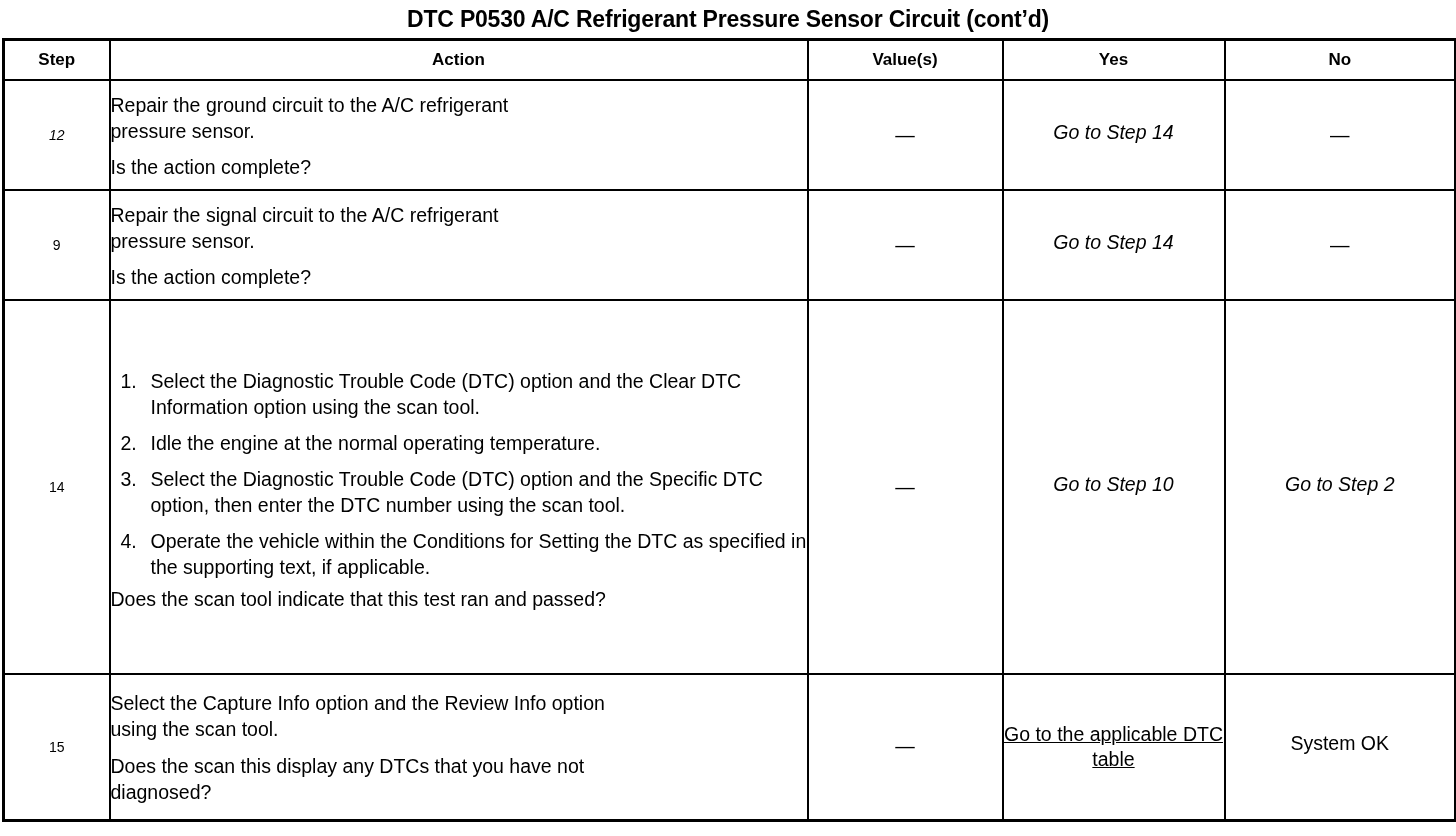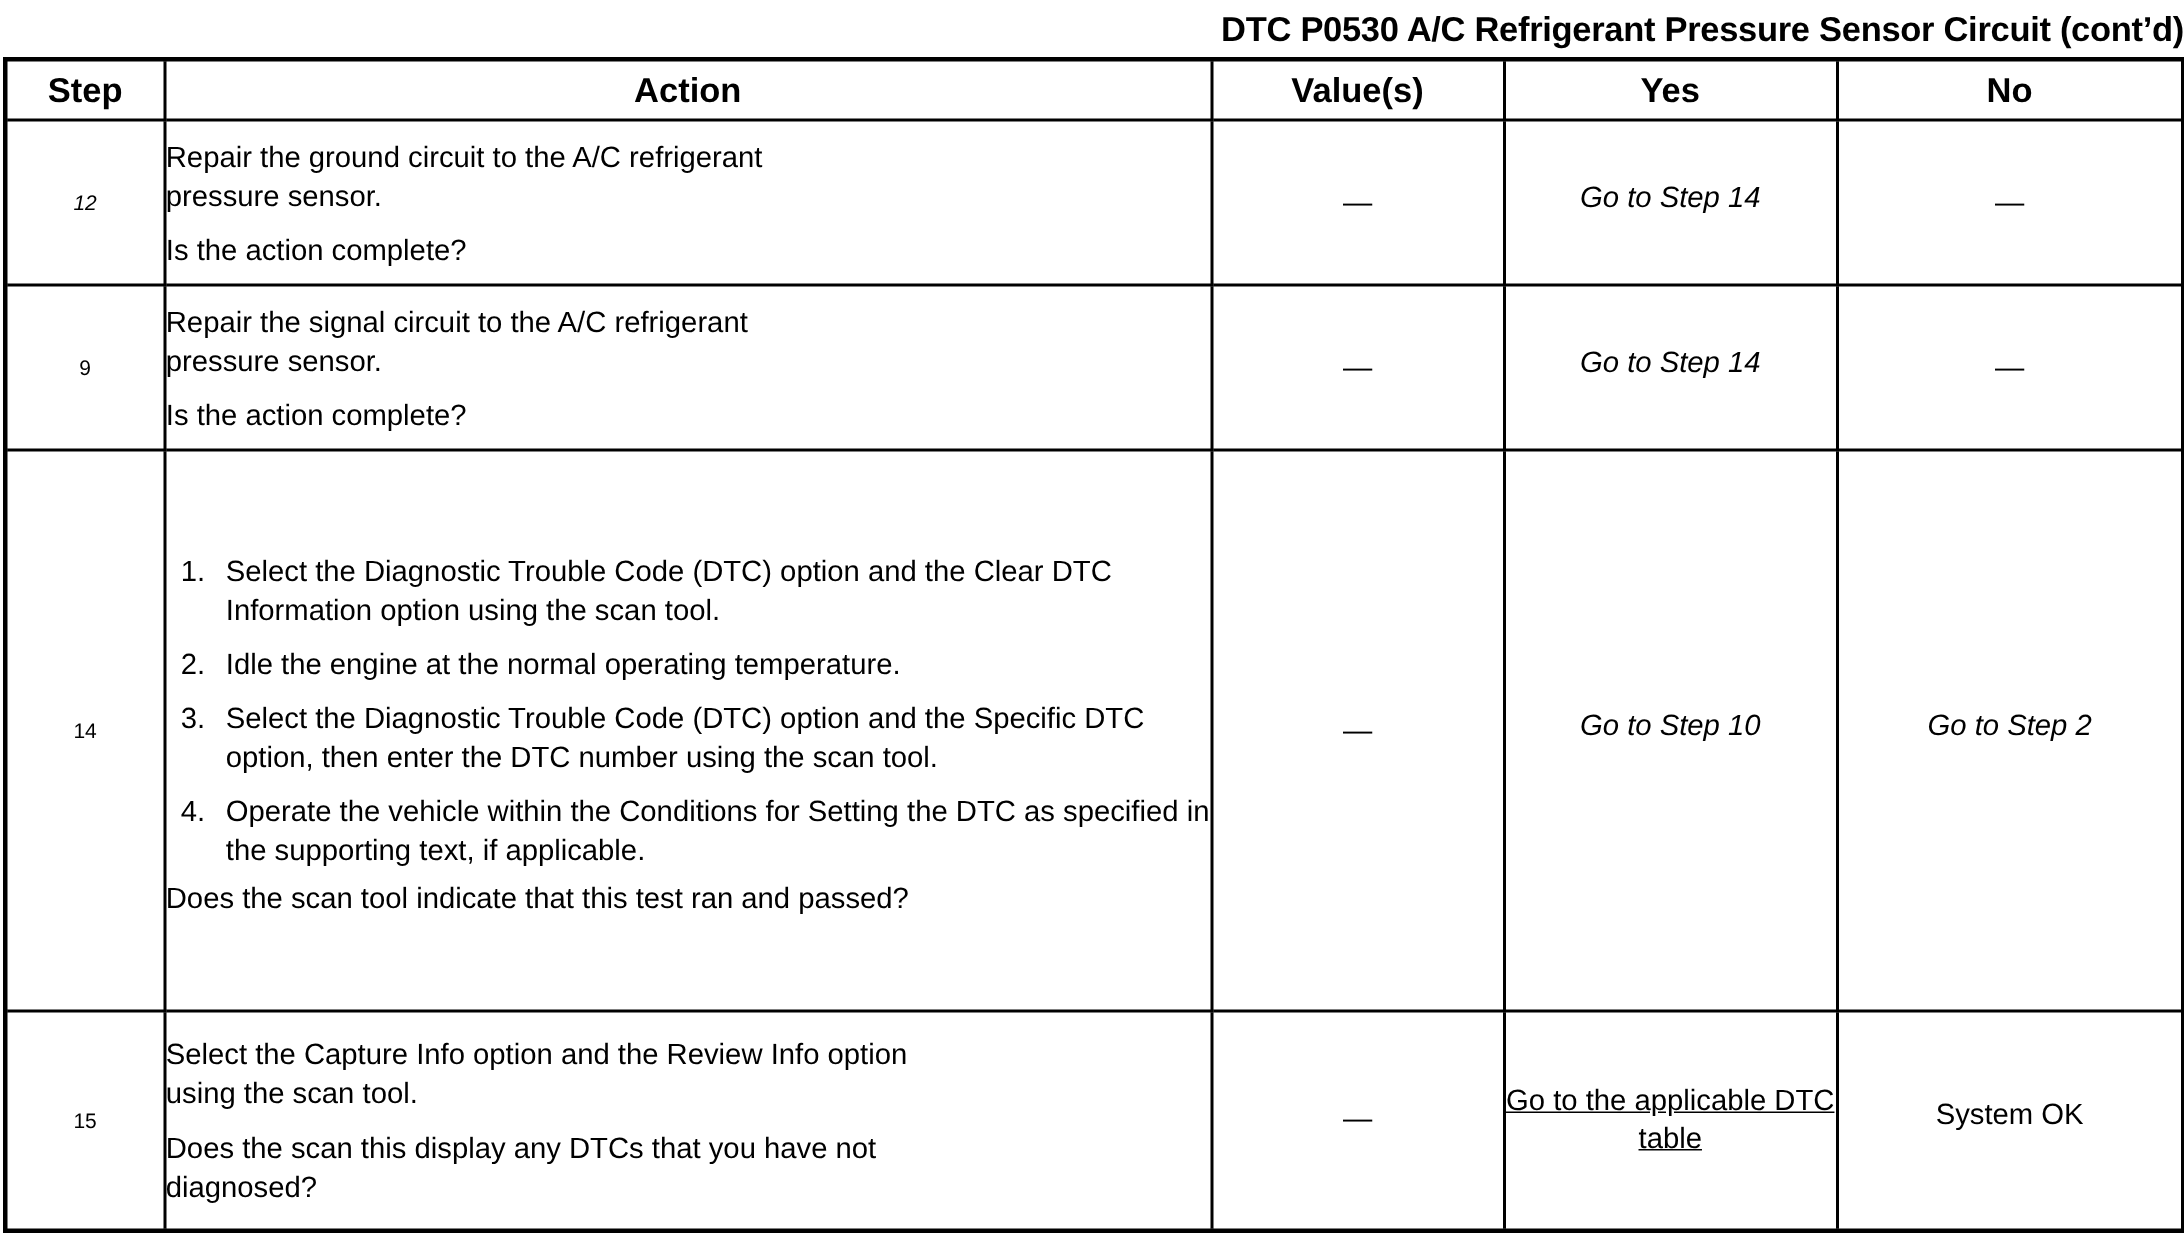--- a/index.html
+++ b/index.html
@@ -17,21 +17,21 @@
 
   .page {
     position: relative;
     width: 1456px;
     height: 836px;
     box-sizing: border-box;
   }
 
   
   .doc-title {
-    text-align: right;
+    text-align: center;
     font-size: 23px;
     font-weight: bold;
     letter-spacing: -0.2px;
     line-height: 28px;
     padding-top: 5px;
     padding-bottom: 5px;
     white-space: nowrap;
   }
 
   
@@ -51,21 +51,21 @@
 
   table.dtc-table td,
   table.dtc-table th {
     border: 2px solid #000;
     vertical-align: middle;
     padding: 0;
   }
 
   
   thead th {
-    font-size: 23px;
+    font-size: 17px;
     font-weight: bold;
     text-align: center;
     height: 38px;
     line-height: 38px;
     border-bottom: 3px solid #000;
   }
 
   
   td.step-cell {
     text-align: center;

